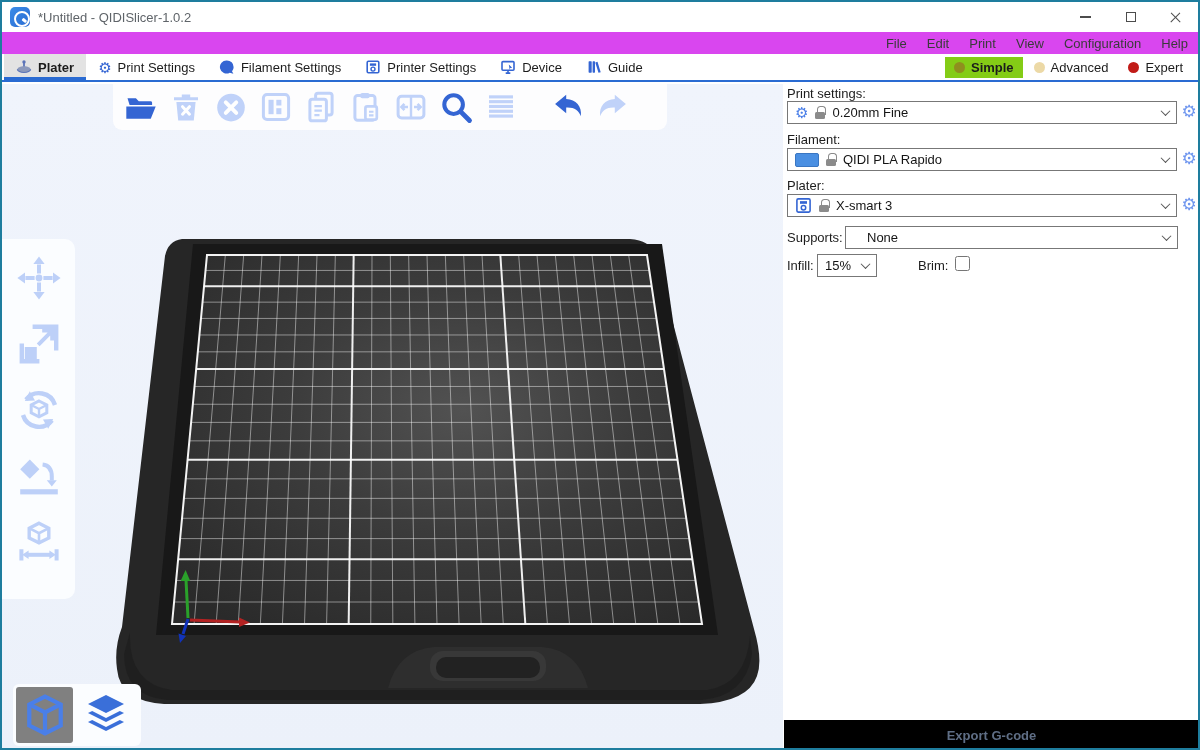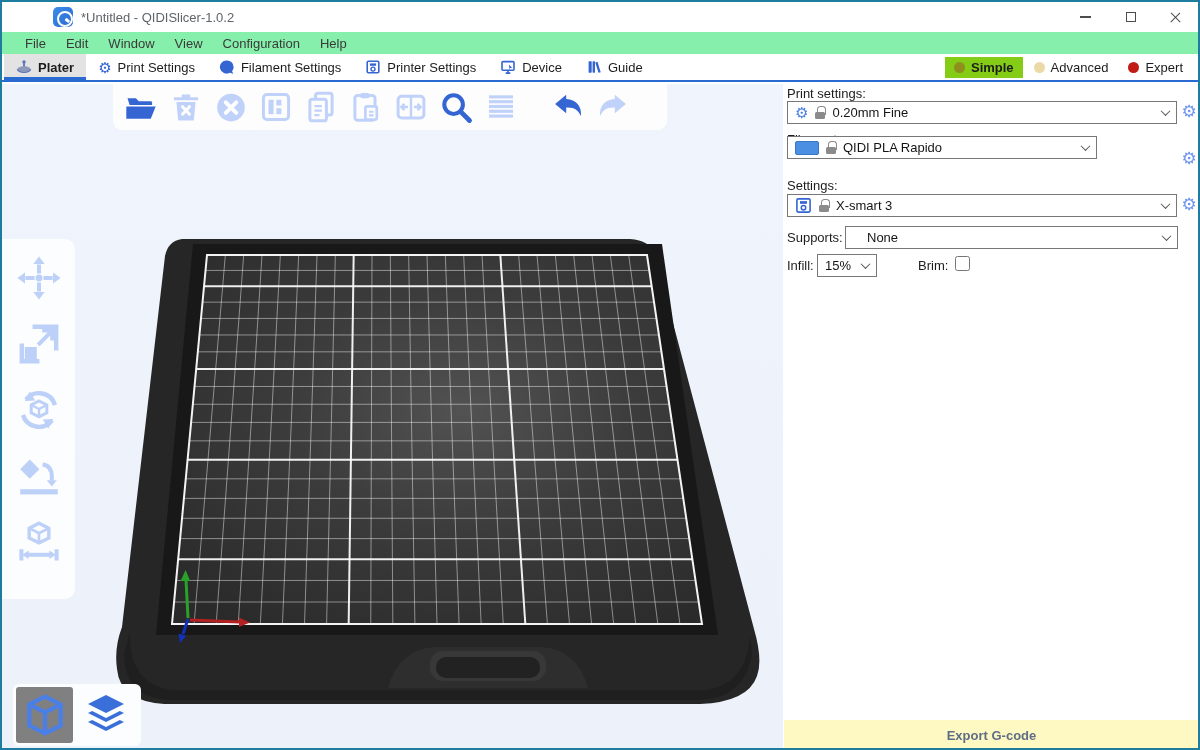--- a/index.html
+++ b/index.html
@@ -1,40 +1,40 @@
 <!DOCTYPE html>
 <html><head>
 <meta charset="utf-8">
 <style>
   * { box-sizing: border-box; margin: 0; padding: 0; }
   html,body { width:1200px; height:750px; font-family:"Liberation Sans",sans-serif; }
   .window { position:relative; width:1200px; height:750px; background:#fff;
             border:2px solid #1e7d9e; overflow:hidden; }
 
   
-  .titlebar { height:30px; display:flex; align-items:center; padding-left:8px; background:#fff;margin-left:43px; }
+  .titlebar { height:30px; display:flex; align-items:center; padding-left:8px; background:#fff; }
   .app-icon { width:20px; height:20px; border-radius:5px;
               background:linear-gradient(135deg,#3b8ce8,#2a6bd2); position:relative; flex:none; }
   .app-icon::before { content:''; position:absolute; left:4px; top:4px; width:12px; height:12px;
               border:2.2px solid #fff; border-radius:50%; }
   .app-icon::after { content:''; position:absolute; left:12px; top:12px; width:5px; height:2.5px;
               background:#fff; transform:rotate(40deg); border-radius:1px; }
   .title-text { margin-left:8px; font-size:13px; color:#5f6469; }
   .win-controls { margin-left:auto; display:flex; height:30px; }
   .win-btn { width:45px; height:30px; display:flex; align-items:center; justify-content:center; }
   .glyph-min { width:11px; height:1.5px; background:#4c4c4c; }
   .glyph-max { width:10px; height:10px; border:1.4px solid #4c4c4c; }
   .glyph-close { position:relative; width:13px; height:13px; }
   .glyph-close::before,.glyph-close::after { content:''; position:absolute; left:0; top:6px;
       width:13px; height:1.4px; background:#4c4c4c; }
   .glyph-close::before { transform:rotate(45deg); }
   .glyph-close::after  { transform:rotate(-45deg); }
 
   
-  .menubar { height:22px; display:flex; align-items:center; padding-left:23px; background:#86efac; }
+  .menubar { height:22px; display:flex; align-items:center; padding-left:8px; background:#d946ef;justify-content:flex-end; }
   .menu-item { font-size:13px; color:#3a3a3a; padding:2px 10px; }
   .menu-item:first-child { padding-left:0; }
 
   
   .tabbar { height:28px; display:flex; align-items:stretch; background:#fff;
             border-bottom:2px solid #2a6bd2; padding-left:2px; }
   .tab { display:flex; align-items:center; gap:6px; padding:7px 12px; font-size:13px; color:#1c1c1c; }
   .tab.active { background:#e3e3e3; box-shadow:inset 0 -3px 0 #2a6bd2; font-weight:bold; }
   .tab .gear-glyph { font-size:15px; color:#3465d3; line-height:1; }
   .modes { margin-left:auto; display:flex; align-items:center; gap:2px; padding-right:6px; }
@@ -81,21 +81,21 @@
            border:1.6px solid #8b8b8b; border-radius:3.5px 3.5px 0 0; border-bottom:none; }
   .lock::after { content:''; position:absolute; left:0; top:5.5px; width:10px; height:7.5px;
            background:#8b8b8b; border-radius:1.5px; }
   .combo-gear { font-size:15px; color:#4a7fe8; line-height:1; flex:none; }
   .side-gear { position:absolute; left:397px; width:18px; height:18px; font-size:17px;
            color:#6f96ef; line-height:18px; text-align:center; }
   .swatch { width:24px; height:14px; background:#4a8fe2; border:1px solid #3a76c2; border-radius:2px; flex:none; }
   .printer-mini { flex:none; }
   .brim-check { width:15px; height:15px; accent-color:#2a6bd2; }
   .export-btn { position:absolute; left:1px; right:1px; top:636px; height:30px;
-           background:#fef9c3; border:none; font-size:13px; font-weight:bold; color:#5f6e85;
+           background:#000000; border:none; font-size:13px; font-weight:bold; color:#5f6e85;
            font-family:"Liberation Sans",sans-serif; }
 
   .ic-en { color:#3465d3; } 
   .ic-dis { color:#c0d2f9; }
   .ic-left { color:#bdd0f8; }
 </style>
 </head>
 <body>
 
 <div class="window">
@@ -112,21 +112,21 @@
         </div>
       <div class="win-btn">
           <span class="glyph-close"></span>
         </div>
     </div>
   </div>
 
   <div class="menubar">
     <span class="menu-item">File</span>
     <span class="menu-item">Edit</span>
-    <span class="menu-item">Window</span>
+    <span class="menu-item">Print</span>
     <span class="menu-item">View</span>
     <span class="menu-item">Configuration</span>
     <span class="menu-item">Help</span>
   </div>
 
   <div class="tabbar">
     <div class="tab active">
       <svg width="16" height="16" viewBox="0 0 16 16">
         <circle cx="8" cy="2.9" r="1.7" fill="#5b74b8"></circle>
         <rect x="7.1" y="3.6" width="1.8" height="4.4" fill="#5b74b8"></rect>
@@ -421,29 +421,29 @@
       <span class="rp-label" style="top:2px;">Print settings:</span>
       <div class="combo" style="left:4px; top:17px; width:390px;">
         <span class="combo-gear">⚙</span>
         <span class="lock"></span>
         <span>0.20mm Fine</span>
         <span class="chev"></span>
       </div>
       <div class="side-gear" style="top:19px;">⚙</div>
 
       <span class="rp-label" style="top:48px;">Filament:</span>
-      <div class="combo" style="left:4px; top:52px; width:310px;">
+      <div class="combo" style="left:4px; top:64px; width:390px;">
         <span class="swatch"></span>
         <span class="lock"></span>
         <span>QIDI PLA Rapido</span>
         <span class="chev"></span>
       </div>
       <div class="side-gear" style="top:66px;">⚙</div>
 
-      <span class="rp-label" style="top:94px;">Settings:</span>
+      <span class="rp-label" style="top:94px;">Plater:</span>
       <div class="combo" style="left:4px; top:110px; width:390px;">
         <svg class="printer-mini" width="17" height="17" viewBox="0 0 16 16">
           <rect x="1.8" y="1.8" width="12.4" height="12.4" rx="1.2" fill="none" stroke="#3465d3" stroke-width="1.5"></rect>
           <rect x="4.7" y="3.9" width="6.6" height="2.5" fill="#3465d3"></rect>
           <circle cx="8" cy="10.2" r="2.1" fill="none" stroke="#3465d3" stroke-width="1.4"></circle>
         </svg>
         <span class="lock"></span>
         <span>X-smart 3</span>
         <span class="chev"></span>
       </div>

